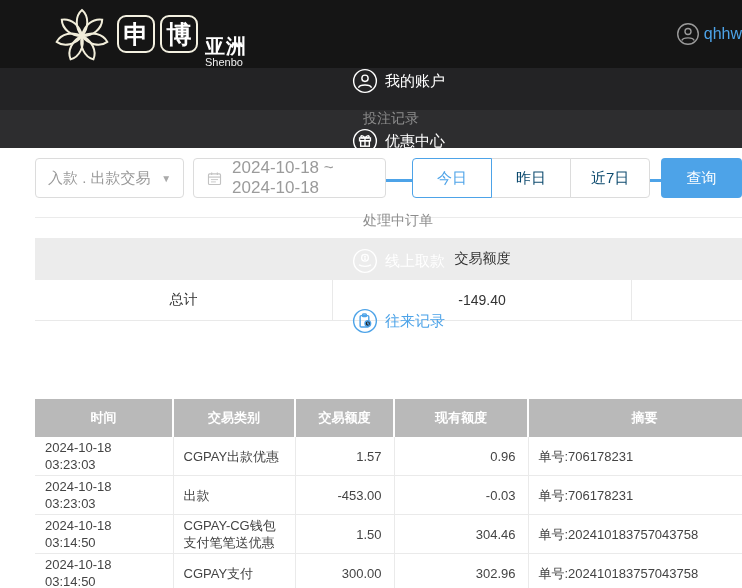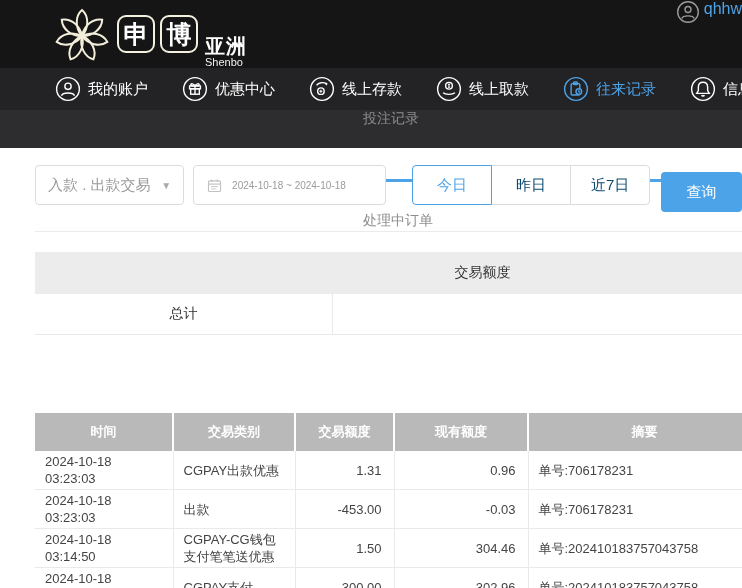--- a/index.html
+++ b/index.html
@@ -10,55 +10,55 @@
   
   .topbar { position:relative; height:68px; background:#151515; display:flex; align-items:center; }
   .logo { margin-left:52px; display:flex; align-items:center; }
   .logo-flower { width:60px; height:60px; }
   .logo-box { width:38px; height:38px; border:2px solid #f3f0e0; border-radius:9px; color:#fff;
               font-size:25px; font-weight:bold; display:flex; align-items:center; justify-content:center;
               margin-left:5px; }
   .logo-region { margin-left:7px; color:#fff; line-height:1.05; }
   .region-cn { font-size:20px; font-weight:bold; letter-spacing:1px;margin-top:36px; }
   .region-en { font-size:11px; color:#f0f0f0; }
-  .user-area { position:absolute; right:0; top:0; height:68px; display:flex; align-items:flex-start; gap:4px; }
+  .user-area { position:absolute; right:0; top:0; height:68px; display:flex; align-items:center; gap:4px; }
   .user-area svg { width:24px; height:24px; color:#9a9a9a; }
   .username { color:#4da3e8; font-size:16px; }
 
   
-  .nav { height:42px; background:#232325; display:flex; align-items:center; padding-left:55px; gap:34px; }
+  .nav { height:42px; background:#232325; display:flex; align-items:center; padding-left:55px; gap:34px;flex-direction:column; }
   .nav-item { display:flex; align-items:center; gap:7px; color:#fff; font-size:15px; white-space:nowrap; cursor:pointer; }
   .nav-item svg { width:26px; height:26px; flex:0 0 auto; }
   .nav-item.active { color:#4da3e8; }
 
   
   .subnav { height:38px; background:#2d2d2f; display:flex; align-items:stretch; padding-left:358px; gap:30px;flex-direction:column; }
   .subnav-tab { font-size:14px; color:#8d8d8d; display:flex; align-items:center; padding:0 5px;
                 border-bottom:3px solid transparent; cursor:pointer; white-space:nowrap; }
   .subnav-tab.active { color:#fff; font-weight:bold; border-bottom-color:#4da3e8; }
 
   
   .filter-bar { display:flex; align-items:center; margin:10px 0 0 35px; }
   .select-box { width:166px; height:40px; border:1px solid #dcdcdc; border-radius:4px; display:flex;
                 align-items:center; justify-content:space-between; color:#999; font-size:15px; padding:0 12px;
                 background:#fff; cursor:pointer; }
   .select-arrow { font-size:10px; color:#aaa; }
   .date-box { width:216px; height:40px; border:1px solid #dcdcdc; border-radius:4px; display:flex;
-              align-items:center; gap:9px; color:#9b9b9b; font-size:10px; padding:0 12px; margin-left:9px;
+              align-items:center; gap:9px; color:#9b9b9b; font-size:17px; padding:0 12px; margin-left:9px;
               background:#fff; cursor:pointer; }
   .date-box svg { width:17px; height:17px; color:#c2c2c2; flex:0 0 auto; }
   .btn-group { display:flex; margin-left:26px;align-items:center; }
   .quick-btn { width:80px; height:40px; border:1px solid #dcdcdc; background:#fff; color:#0c4a6e;
                font-size:15px; display:flex; align-items:center; justify-content:center; margin-left:-1px;
                cursor:pointer; position:relative; }
   .quick-btn:first-child { border-radius:4px 0 0 4px; margin-left:0; }
   .quick-btn:last-child { border-radius:0 4px 4px 0; }
   .quick-btn.active { border-color:#4da3e8; color:#4da3e8; z-index:1; }
   .search-btn { margin-left:11px; width:92px; height:40px; background:#4da3e8; border:none; border-radius:4px;
-                color:#fff; font-size:15px; cursor:pointer;margin-top:14px; }
+                color:#fff; font-size:15px; cursor:pointer; }
 
   .divider { margin:19px 0 0 35px; border-top:1px solid #ebebeb; }
 
   
   .summary { margin:20px 0 0 35px; width:900px; font-size:14px; color:#333; }
   .summary-head { height:42px; background:#ececec; display:grid; grid-template-columns:298px 299px 303px;
                   align-items:center; }
   .summary-head .cell { text-align:center; }
   .summary-row { height:41px; display:grid; grid-template-columns:298px 299px 303px; align-items:center;
                  border-bottom:1px solid #e9e9e9; background:#fff; }
@@ -202,20 +202,21 @@
   <div class="divider"></div>
 
   <div class="summary">
     <div class="summary-head">
       <div class="cell"></div>
       <div class="cell">交易额度</div>
       <div class="cell"></div>
     </div>
     <div class="summary-row">
       <div class="cell bordered">总计</div>
+      <div class="cell bordered">-149.40</div>
       <div class="cell"></div>
     </div>
   </div>
 
   <table class="tx-table">
     <colgroup>
         <col style="width:138px">
         <col style="width:122px">
         <col style="width:99px">
         <col style="width:134px">
@@ -227,21 +228,21 @@
         <th>交易类别</th>
         <th>交易额度</th>
         <th>现有额度</th>
         <th>摘要</th>
       </tr>
     </thead>
     <tbody>
       <tr>
         <td class="td-left">2024-10-18 03:23:03</td>
         <td class="td-left">CGPAY出款优惠</td>
-        <td class="td-right">1.31</td>
+        <td class="td-right">1.57</td>
         <td class="td-right">0.96</td>
         <td class="td-left">单号:706178231</td>
       </tr>
       <tr>
         <td class="td-left">2024-10-18 03:23:03</td>
         <td class="td-left">出款</td>
         <td class="td-right">-453.00</td>
         <td class="td-right">-0.03</td>
         <td class="td-left">单号:706178231</td>
       </tr>

